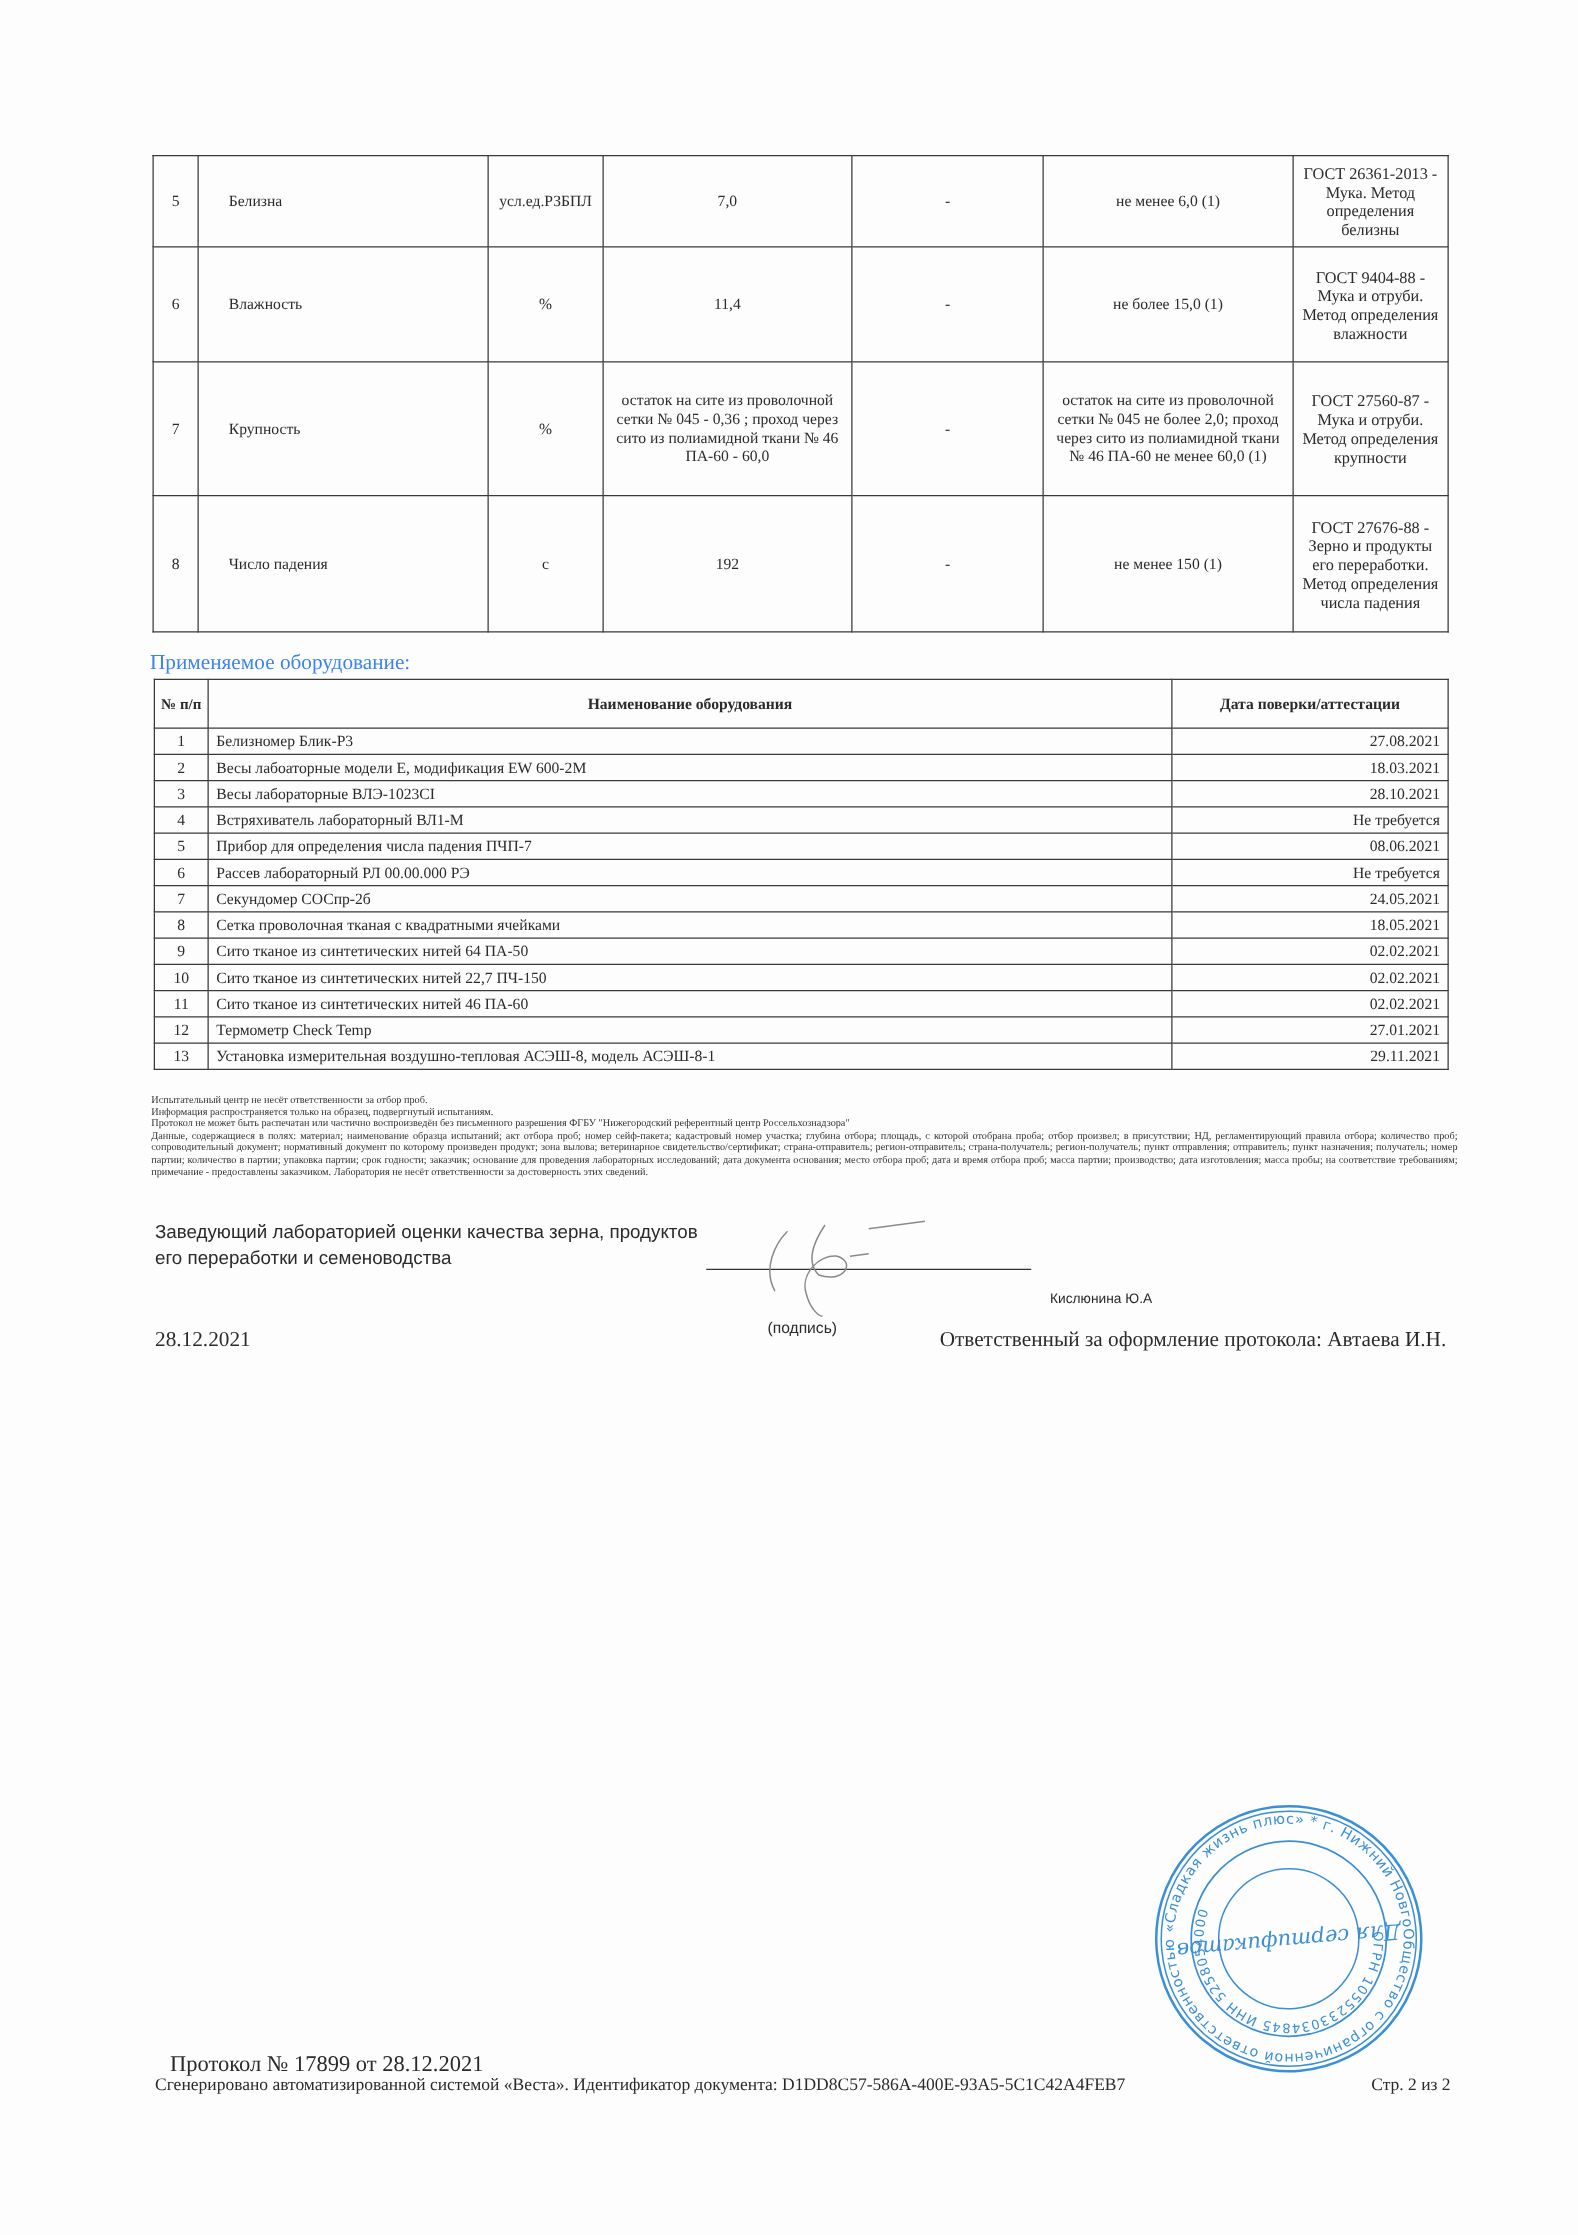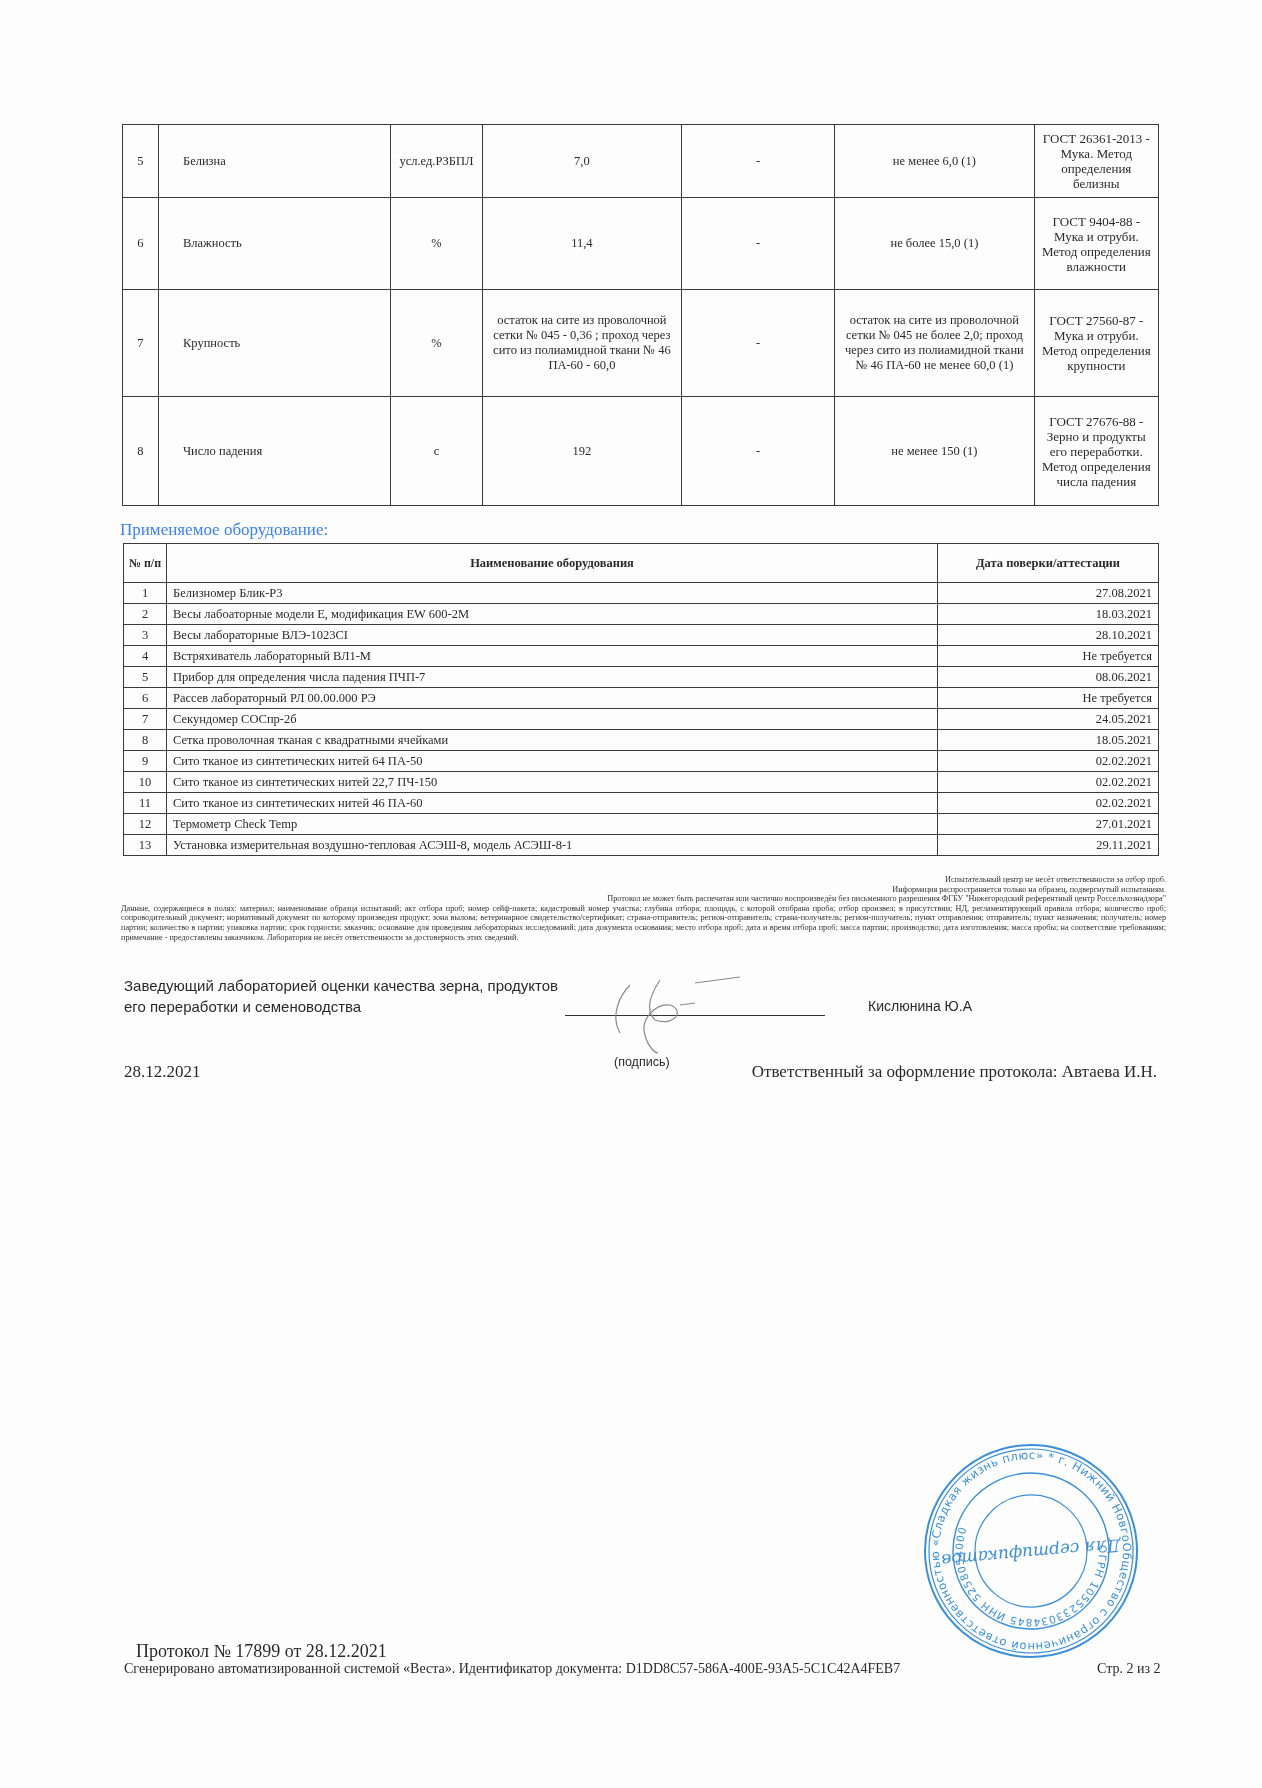--- a/index.html
+++ b/index.html
@@ -43,29 +43,29 @@
   #equipment th.h-num { width: 34px; font-size: 12px; }
   #equipment th.h-date { width: 212px; }
   #equipment td { height: 20px; padding: 0 6px; line-height: 20px; }
   #equipment td.e-num { text-align: center; }
   #equipment td.e-date { text-align: right; }
 
   #disclaimer {
     left: 121px; top: 875px; width: 1045px;
     font-size: 8.2px; line-height: 9.6px; color: #333;
   }
-  #disclaimer p { margin: 0; text-align: right; }
+  #disclaimer p { margin: 0; }
   #disclaimer p.justify { text-align: justify; }
 
   .sans { font-family: "Liberation Sans", sans-serif; }
   #head-title-1 { left: 124px; top: 977px; font-size: 15px; }
   #head-title-2 { left: 124px; top: 998px; font-size: 15px; }
   #sig-line { left: 565px; top: 1015px; width: 260px; border-top: 1.3px solid #333; height: 0; }
   #sig-caption { left: 614px; top: 1019px; font-size: 12.5px; margin-top: 36px; }
-  #sig-name { left: 840px; top: 998px; font-size: 14px; margin-left: 28px; }
+  #sig-name { left: 840px; top: 1033px; font-size: 11px; }
   #signature { left: 600px; top: 975px; }
 
   #doc-date { left: 124px; top: 1062px; font-size: 17px; }
   #responsible { right: 105px; top: 1062px; font-size: 17px; }
 
   #stamp { left: 920px; top: 1440px; }
 
   #footer-1 { left: 136px; top: 1641px; font-size: 18px; }
   #footer-2 { left: 124px; top: 1661px; font-size: 14px; }
   #footer-page { left: 1097px; top: 1661px; font-size: 14px; }

